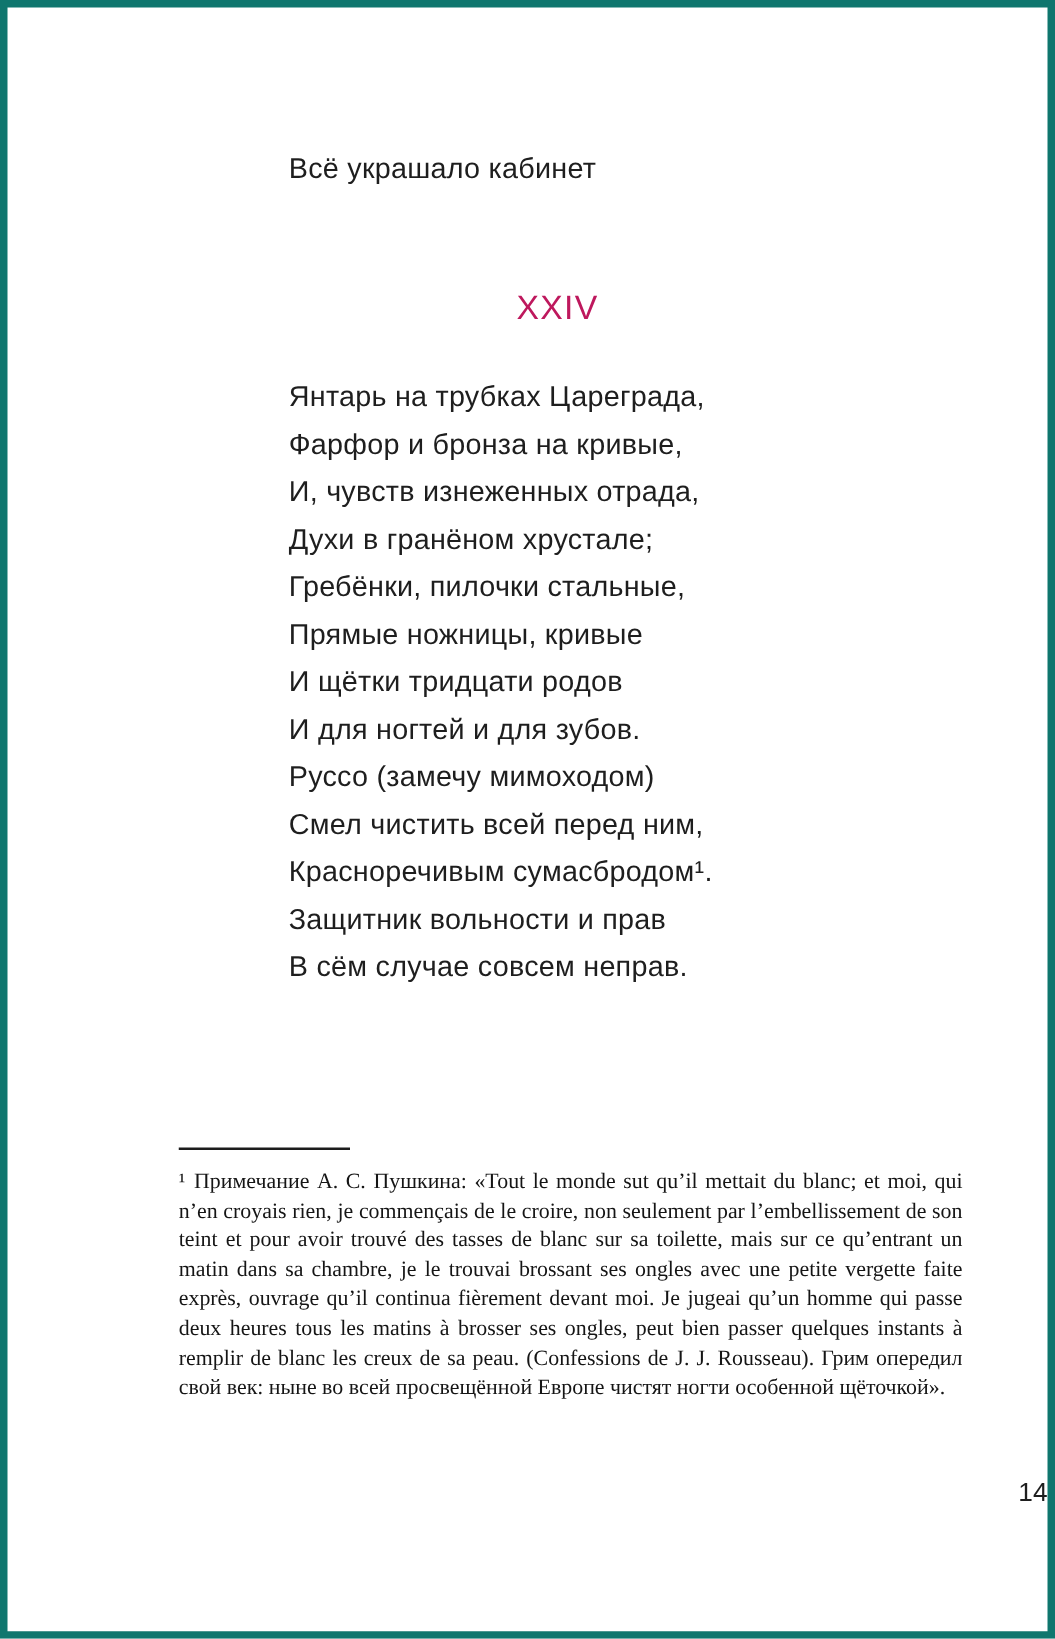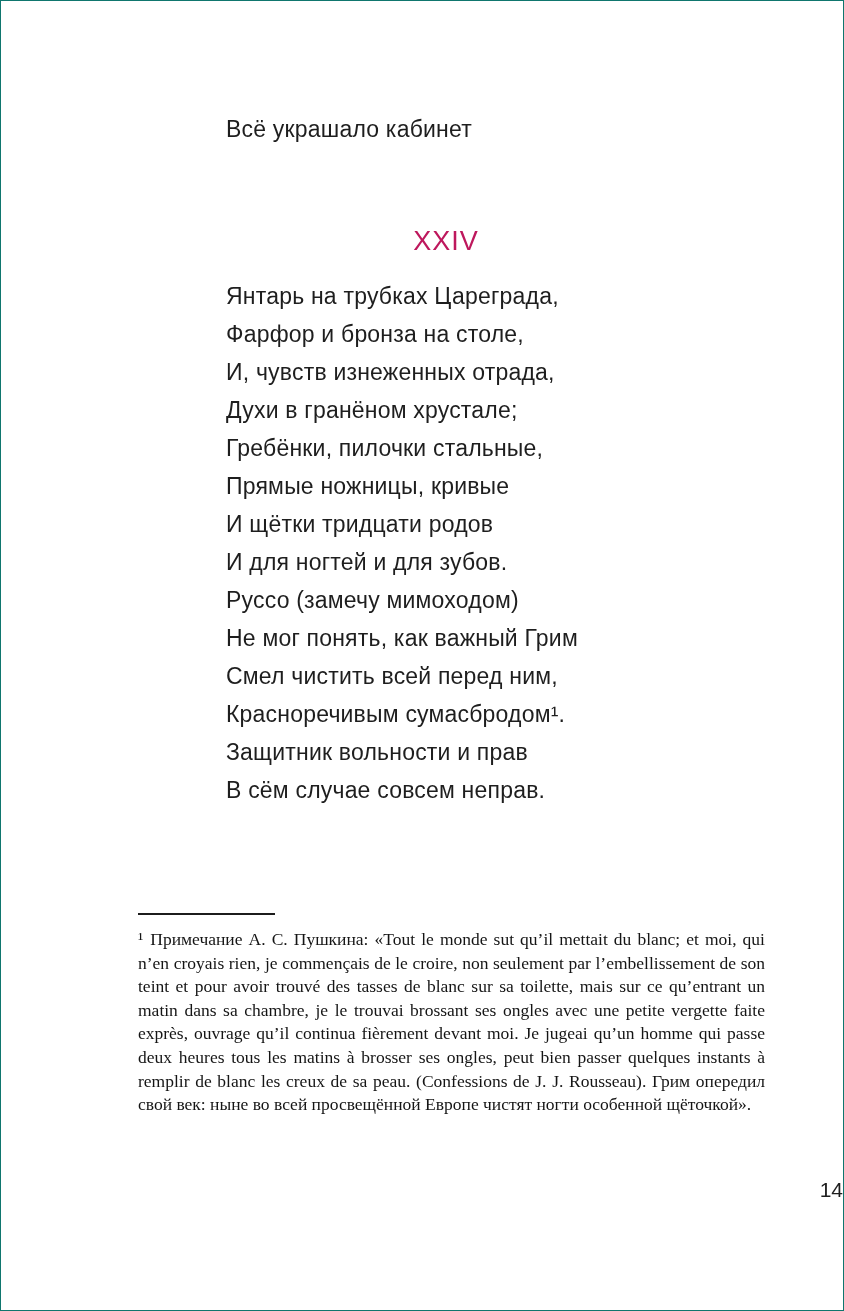--- a/index.html
+++ b/index.html
@@ -6,35 +6,35 @@
       margin: 0;
       padding: 0;
       background: #ffffff;
     }
     .page {
       position: relative;
       width: 844px;
       height: 1311px;
       background: #ffffff;
       box-sizing: border-box;
-      border: 1px solid #0f766e;
+      border: 6px solid #0f766e;
       color: #1c1c1c;
       font-family: "Liberation Sans", sans-serif;
       overflow: hidden;
     }
     .poem-block {
       position: absolute;
       left: 225px;
       font-size: 23px;
       line-height: 38px;
       letter-spacing: 0.2px;
       color: #1e1e1e;
     }
     .continuation { top: 109px; }
-    .stanza       { top: 276px; }
+    .stanza       { top: 292px; }
     .poem-line { white-space: nowrap; }
     .stanza-heading {
       position: absolute;
       top: 221px;
       left: 48px;
       right: 0;
       margin: 4px;
       text-align: center;
       font-size: 27px;
       font-weight: normal;
@@ -80,29 +80,28 @@
 <div class="page">
 
   <div class="poem-block continuation">
     <div class="poem-line">Всё украшало кабинет</div>
   </div>
 
   <h2 class="stanza-heading">XXIV</h2>
 
   <div class="poem-block stanza">
     <div class="poem-line">Янтарь на трубках Цареграда,</div>
-    <div class="poem-line">Фарфор и бронза на столе,</div>
+    <div class="poem-line">Фарфор и бронза на кривые,</div>
     <div class="poem-line">И, чувств изнеженных отрада,</div>
     <div class="poem-line">Духи в гранёном хрустале;</div>
     <div class="poem-line">Гребёнки, пилочки стальные,</div>
     <div class="poem-line">Прямые ножницы, кривые</div>
     <div class="poem-line">И щётки тридцати родов</div>
     <div class="poem-line">И для ногтей и для зубов.</div>
     <div class="poem-line">Руссо (замечу мимоходом)</div>
-    <div class="poem-line">Не мог понять, как важный Грим</div>
     <div class="poem-line">Смел чистить всей перед ним,</div>
     <div class="poem-line">Красноречивым сумасбродом¹.</div>
     <div class="poem-line">Защитник вольности и прав</div>
     <div class="poem-line">В сём случае совсем неправ.</div>
   </div>
 
   <div class="footnote">
     <div class="footnote-rule"></div>
     <p class="footnote-text"><span class="footnote-marker">¹</span><span>Примечание А. С. Пушкина: «Tout le monde sut qu’il mettait du blanc; et moi, qui n’en croyais rien, je commençais de le croire, non seulement par l’embellissement de son teint et pour avoir trouvé des tasses de blanc sur sa toilette, mais sur ce qu’entrant un matin dans sa chambre, je le trouvai brossant ses ongles avec une petite vergette faite exprès, ouvrage qu’il continua fièrement devant moi. Je jugeai qu’un homme qui passe deux heures tous les matins à brosser ses ongles, peut bien passer quelques instants à remplir de blanc les creux de sa peau. (Confessions de J. J. Rousseau).  Грим опередил свой век: ныне во всей просвещённой Европе чистят ногти особенной щёточкой».</span></p>
   </div>

